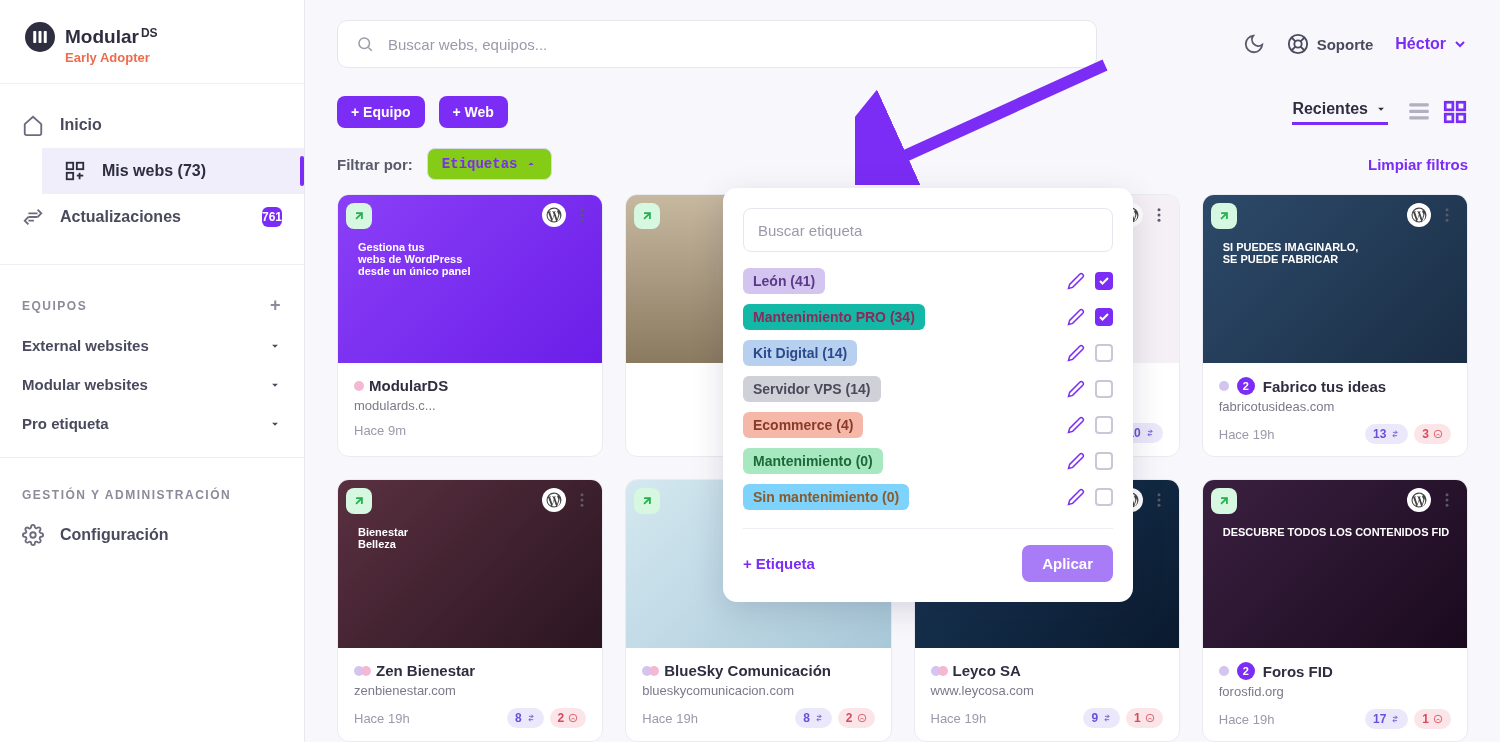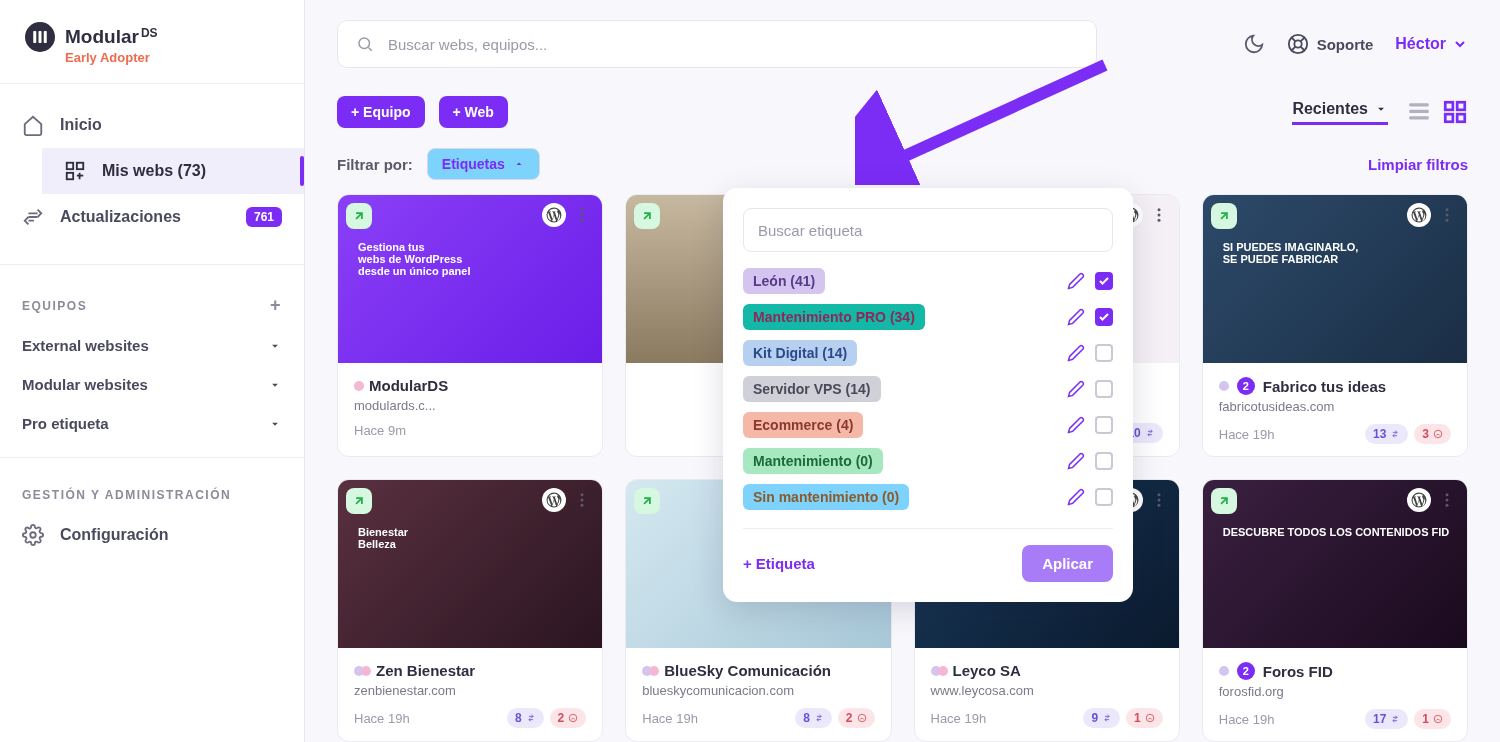--- a/index.html
+++ b/index.html
@@ -15,21 +15,21 @@
 .logo-text { font-weight: 800; font-size: 19px; color: #2f2e41; }
 .logo-ds { font-size: 12px; font-weight: 700; vertical-align: super; margin-left: 2px; }
 .early { color: #ee6b4d; font-size: 13px; font-weight: 600; margin-left: 40px; margin-top: -2px; }
 
 .nav { padding: 18px 0 10px 0; }
 .nav-item { display: flex; align-items: center; gap: 16px; padding: 12px 22px; font-size: 16px; font-weight: 600; color: #4a4a5e; cursor: pointer; position: relative; }
 .nav-item.active { background: #efeefa; color: #2f2e41; margin-left: 42px; }
 .nav-item.active::after { content: ''; position: absolute; right: 0; top: 8px; bottom: 8px; width: 4px; background: #7b2cf5; border-radius: 2px; }
 .nav-item .icon { width: 22px; height: 22px; display: flex; align-items: center; justify-content: center; color: #6b6b7d; }
 .nav-item.active .icon { color: #2f2e41; }
-.nav-badge { margin-left: auto; background: #7b2cf5; color: #fff; font-size: 12px; font-weight: 700; padding: 3px 8px; border-radius: 6px; }
+.nav-badge { margin-left: auto; background: #7b2cf5; color: #fff; font-size: 12px; font-weight: 700; padding: 3px 0; border-radius: 6px; }
 
 .section-label { font-size: 12px; font-weight: 700; letter-spacing: 1.5px; color: #8b8b9a; padding: 16px 22px 10px; display: flex; align-items: center; justify-content: space-between; }
 .section-label .plus { font-size: 18px; color: #8b8b9a; cursor: pointer; }
 .team-row { display: flex; align-items: center; justify-content: space-between; padding: 11px 22px; font-size: 15px; font-weight: 600; color: #4a4a5e; cursor: pointer; }
 .caret-down { width: 14px; height: 14px; }
 .divider { height: 1px; background: #ededf3; margin: 14px 0; }
 
 
 .main { flex: 1; display: flex; flex-direction: column; }
 .topbar { display: flex; align-items: center; gap: 22px; padding: 20px 32px 0 32px; }
@@ -43,21 +43,21 @@
 .btn-primary { background: #7b2cf5; color: #fff; border: none; border-radius: 8px; padding: 8px 14px; font-weight: 700; font-size: 14px; cursor: pointer; }
 .toolbar-right { margin-left: auto; display: flex; align-items: center; gap: 18px; }
 .sort { font-weight: 800; font-size: 16px; color: #2f2e41; display: flex; align-items: center; gap: 6px; cursor: pointer; border-bottom: 3px solid #7b2cf5; padding-bottom: 4px; }
 .view-icons { display: flex; gap: 10px; }
 .view-icons .vbtn { width: 26px; height: 26px; cursor: pointer; }
 .view-icons .vbtn.list { color: #b0b0c0; }
 .view-icons .vbtn.grid { color: #7b2cf5; }
 
 .filter-row { display: flex; align-items: center; gap: 14px; padding: 8px 32px 14px 32px; position: relative; }
 .filter-label { font-weight: 700; font-size: 15px; color: #5a5a6a; }
-.filter-pill { background: #7dd3fc; border: 1px solid #d8d8ea; color: #7b2cf5; font-weight: 700; font-size: 14px; padding: 7px 14px; border-radius: 8px; display: flex; align-items: center; gap: 8px; cursor: pointer; }
+.filter-pill { background: #84cc16; border: 1px solid #d8d8ea; color: #7b2cf5; font-weight: 700; font-size: 14px; padding: 7px 14px; border-radius: 8px; display: flex; align-items: center; gap: 8px; cursor: pointer; font-family: Liberation Mono, monospace; }
 .clear-filters { margin-left: auto; color: #7b2cf5; font-weight: 700; font-size: 15px; cursor: pointer; }
 
 
 .arrow-anno { position: absolute; left: 550px; top: -85px; pointer-events: none; }
 
 
 .dropdown { position: absolute; top: 48px; left: 418px; width: 410px; background: #fff; border-radius: 14px; box-shadow: 0 8px 32px rgba(30,20,60,0.15); padding: 20px; z-index: 10; }
 .dropdown .search-tag { height: 44px; border: 1px solid #e6e6ef; border-radius: 8px; padding: 0 14px; display: flex; align-items: center; font-size: 15px; color: #9a9aaa; margin-bottom: 16px; }
 .tag-list { display: flex; flex-direction: column; gap: 10px; }
 .tag-row { display: flex; align-items: center; gap: 10px; }

